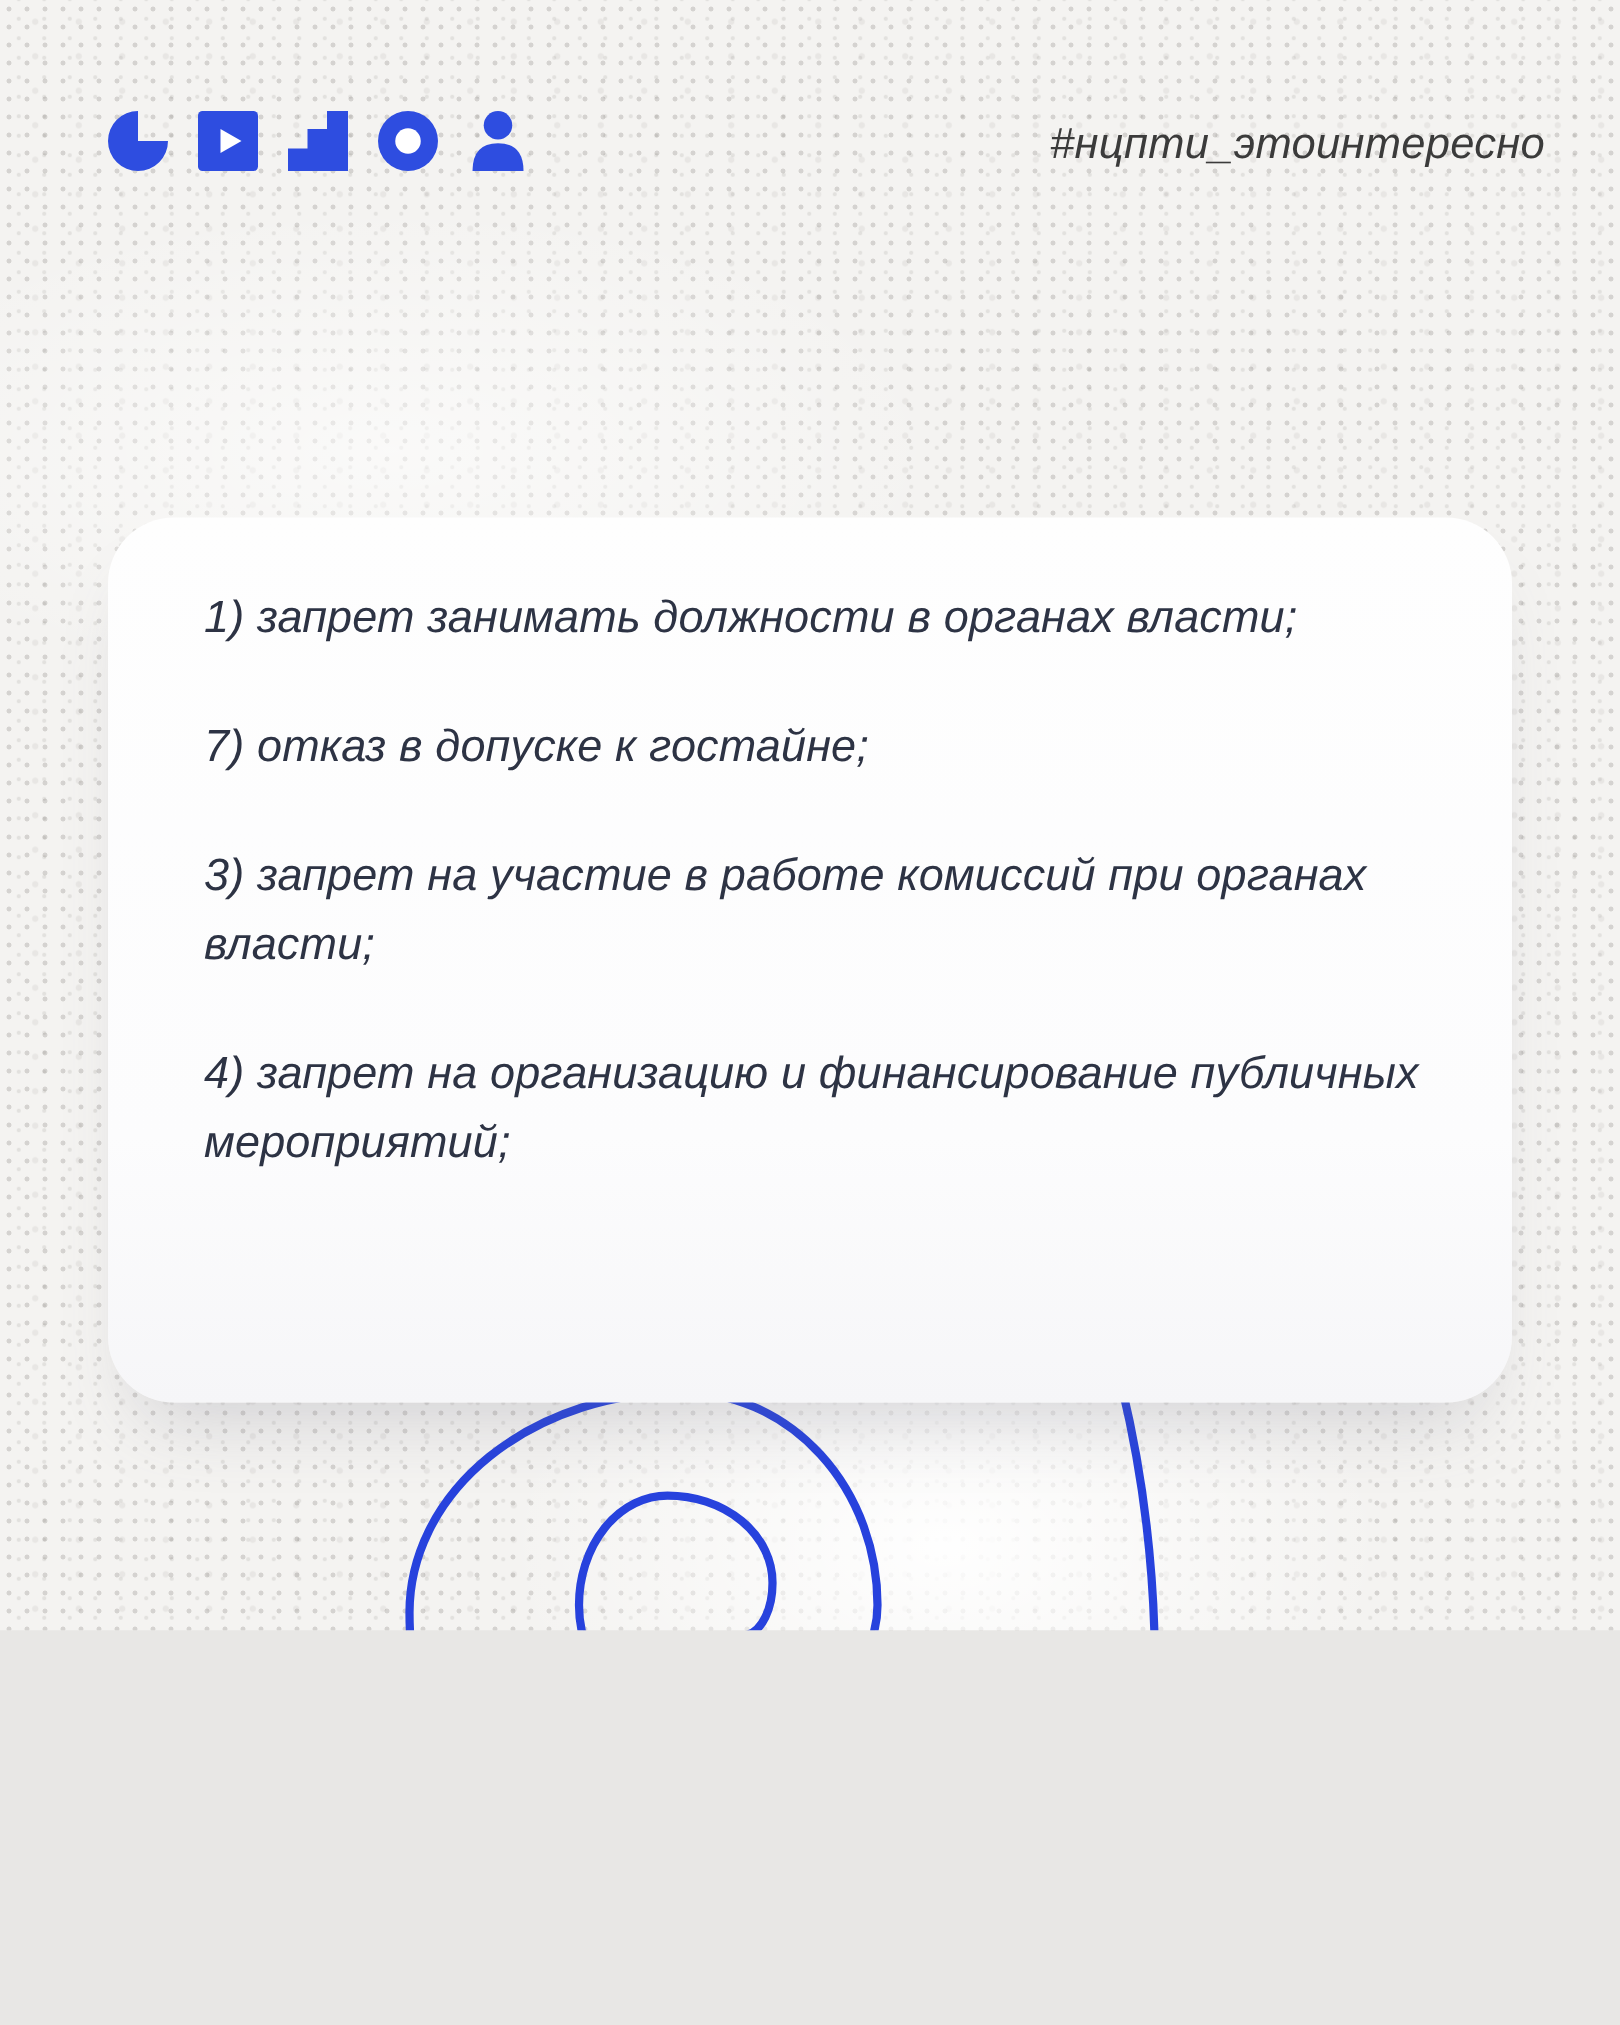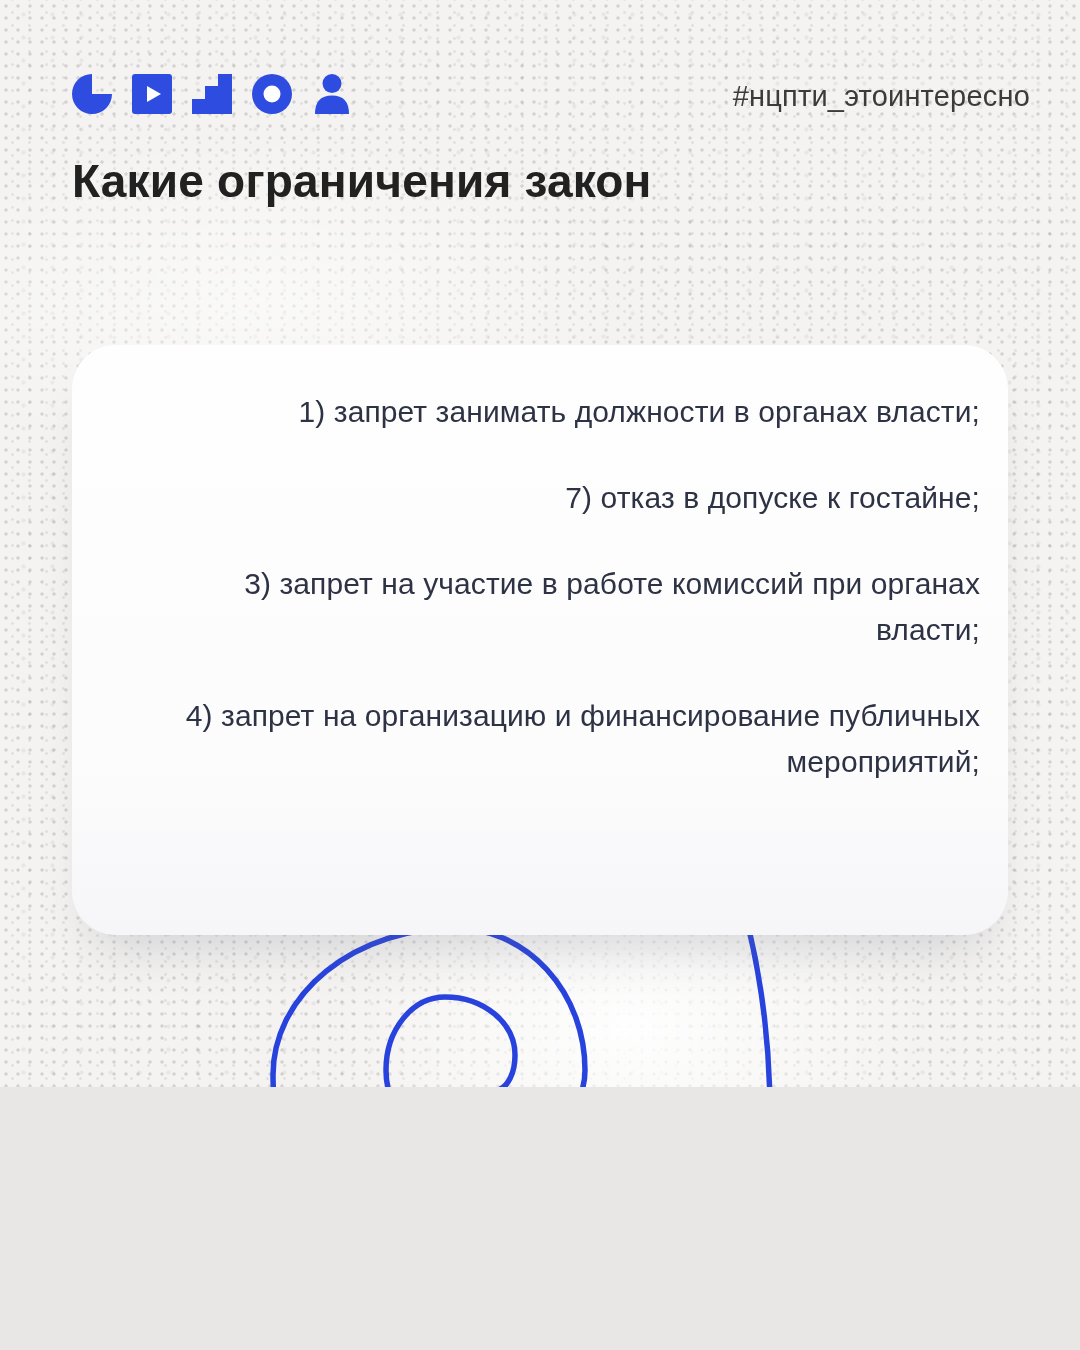--- a/index.html
+++ b/index.html
@@ -8,20 +8,21 @@
     width:1080px;height:1087px;
     overflow:hidden;
     font-family:"Liberation Sans","DejaVu Sans",sans-serif;
     background-color:#f4f3f1;
     background-image:
       radial-gradient(circle, rgba(70,64,58,.18) 1.4px, transparent 1.9px),
       radial-gradient(circle, rgba(70,64,58,.10) 1.1px, transparent 1.6px),
       radial-gradient(circle, rgba(70,64,58,.07) 1.8px, transparent 2.4px);
     background-size:12px 12px, 17px 13px, 29px 23px;
     background-position:0 0, 4px 6px, 9px 3px;
+    font-style:italic;
   }
   
   .canvas::before{
     content:"";position:absolute;inset:0;z-index:0;pointer-events:none;
     background:
       radial-gradient(ellipse 420px 260px at 630px 1030px, rgba(255,255,255,.95), rgba(255,255,255,0) 70%),
       radial-gradient(ellipse 500px 220px at 260px 300px, rgba(255,255,255,.55), rgba(255,255,255,0) 75%);
   }
 
   .logo{position:absolute;left:72px;top:74px;display:flex;gap:20px;z-index:3;}
@@ -37,22 +38,21 @@
     font-size:46px;line-height:51px;font-weight:800;color:#212121;
     letter-spacing:.2px;
   }
 
   .card{
     position:absolute;left:72px;top:345px;width:936px;height:590px;z-index:2;
     border-radius:44px;
     background:linear-gradient(180deg,#fefefe 0%,#fcfcfd 70%,#f6f6f8 100%);
     box-shadow:0 30px 50px -22px rgba(110,110,130,.28);
     box-sizing:border-box;
-    padding:44px 28px 0 64px;
-    text-align:right;
+    padding:44px 56px 0 64px;
   }
   .card ul{list-style:none;margin:0;padding:0;}
   .card li{
     font-size:30px;line-height:46px;color:#2d3344;
     margin-bottom:40px;letter-spacing:.1px;
   }
   .card li:last-child{margin-bottom:0;}
 
   .spiral-svg{position:absolute;left:0;top:900px;z-index:1;}
 
@@ -84,21 +84,20 @@
     </svg>
     <svg width="40" height="40" viewBox="0 0 40 40">
       <circle cx="20" cy="9.5" r="9.5" fill="#2e4de0"></circle>
       <path d="M 3 40 Q 3 21.5 20 21.5 Q 37 21.5 37 40 Z" fill="#2e4de0"></path>
     </svg>
   </div>
 
   <div class="hashtag">#нцпти_этоинтересно</div>
 
   <div class="title">
-    <div>Какие ограничения закон</div>
   </div>
 
   <div class="card">
     <ul>
       <li>1) запрет занимать должности в органах власти;</li>
       <li>7) отказ в допуске к гостайне;</li>
       <li>3) запрет на участие в работе комиссий при органах власти;</li>
       <li>4) запрет на организацию и финансирование публичных мероприятий;</li>
     </ul>
   </div>

